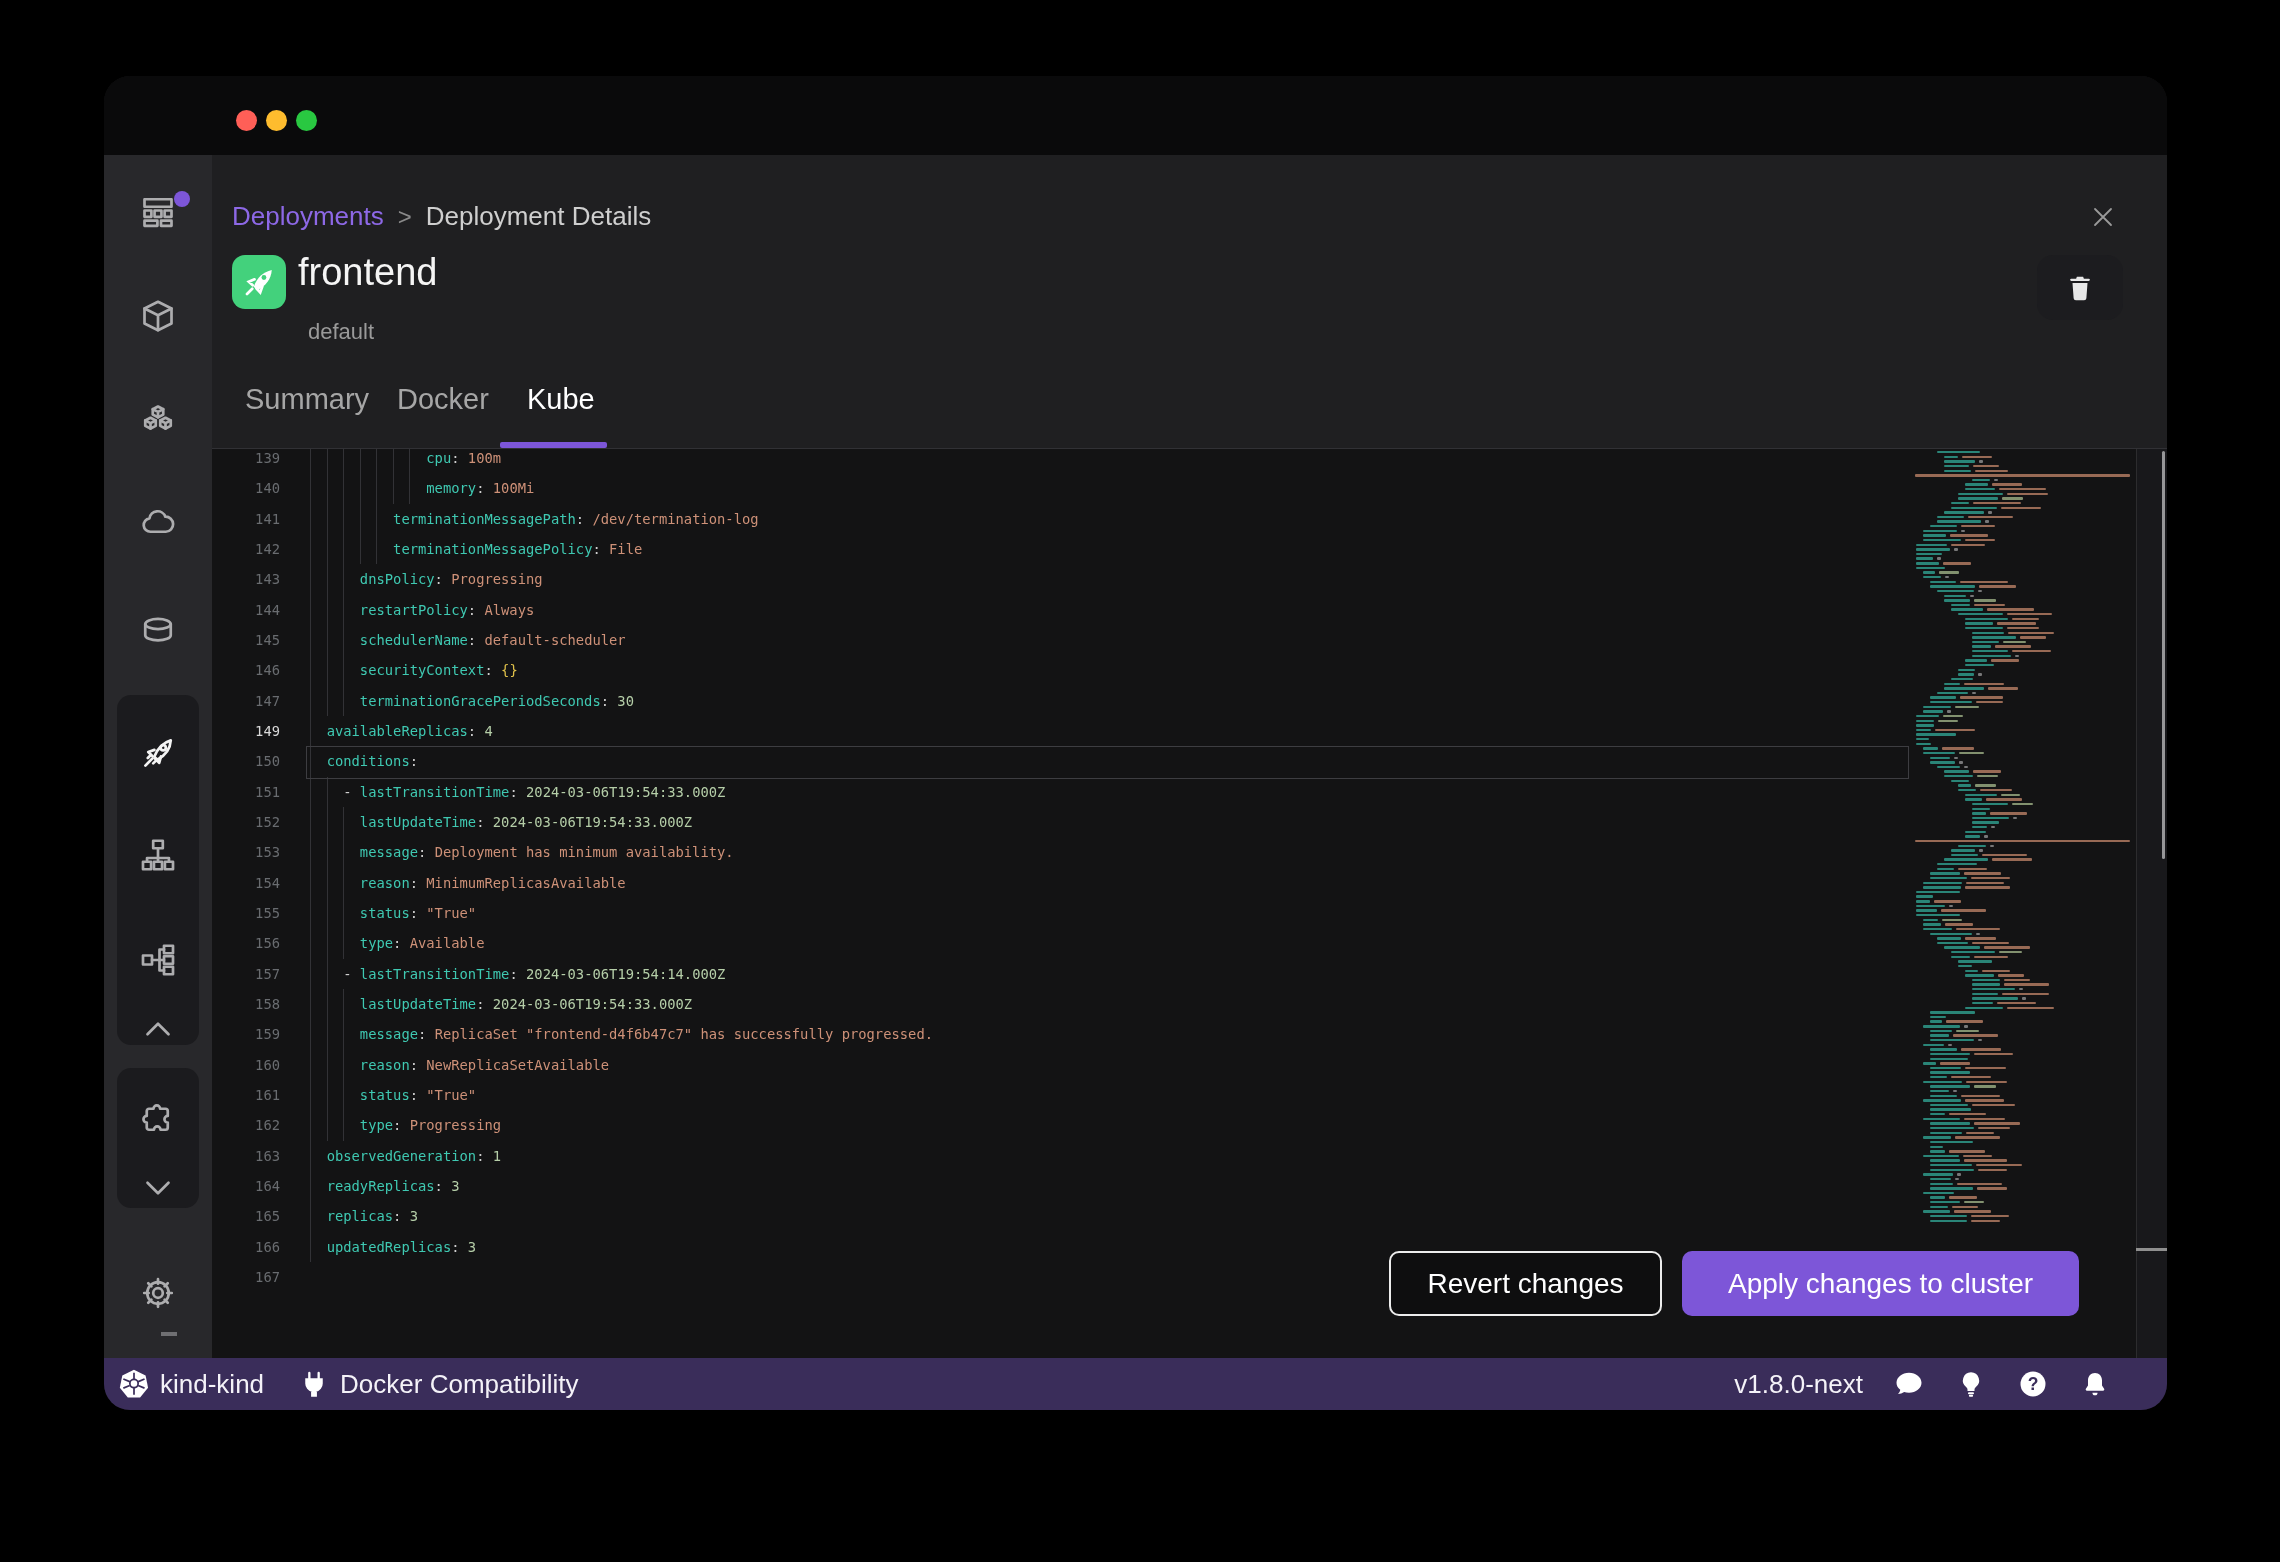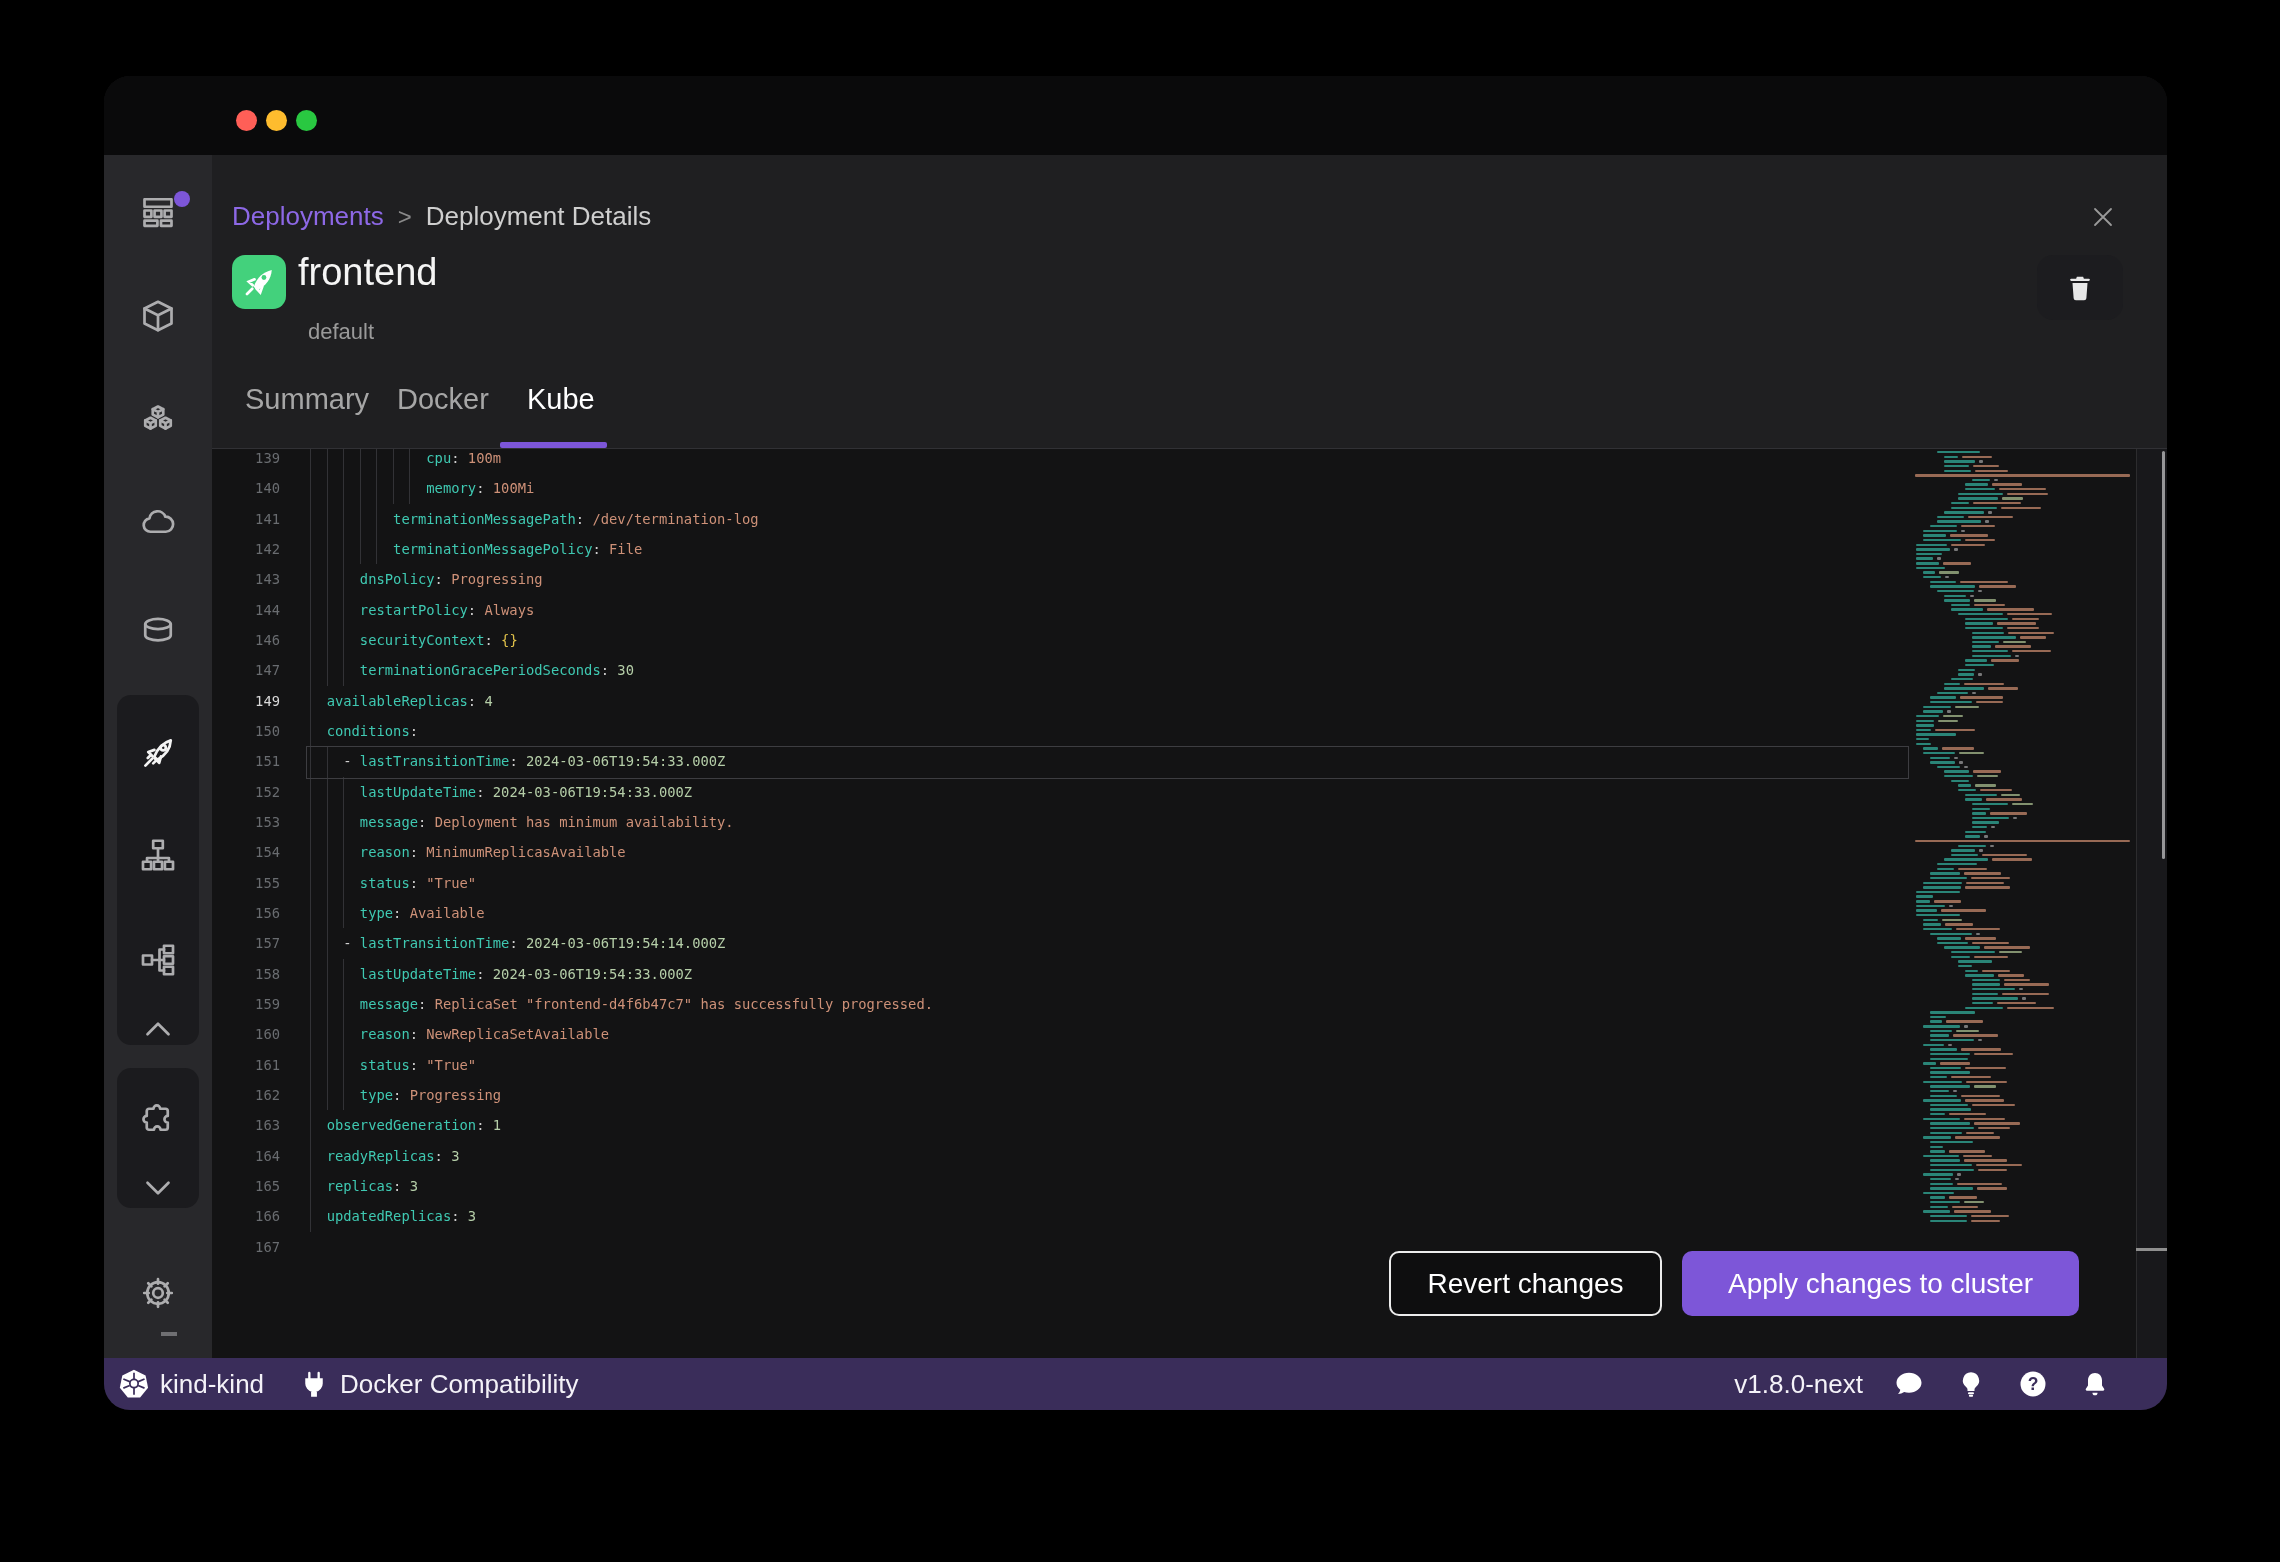--- a/index.html
+++ b/index.html
@@ -237,20 +237,21 @@
     </div>
 
     <div class="editor">
       <div class="lines" id="lines">
           <div class="code-line"><span class="lnum">139</span><span class="guide" style="left: 98px;"></span><span class="guide" style="left: 114.56px;"></span><span class="guide" style="left: 131.12px;"></span><span class="guide" style="left: 147.68px;"></span><span class="guide" style="left: 164.24px;"></span><span class="guide" style="left: 180.8px;"></span><span class="guide" style="left: 197.36px;"></span><span class="ltext"><span class="tk-p">              </span><span class="tk-k">cpu</span><span class="tk-p">: </span><span class="tk-s">100m</span></span></div>
           <div class="code-line"><span class="lnum">140</span><span class="guide" style="left: 98px;"></span><span class="guide" style="left: 114.56px;"></span><span class="guide" style="left: 131.12px;"></span><span class="guide" style="left: 147.68px;"></span><span class="guide" style="left: 164.24px;"></span><span class="guide" style="left: 180.8px;"></span><span class="guide" style="left: 197.36px;"></span><span class="ltext"><span class="tk-p">              </span><span class="tk-k">memory</span><span class="tk-p">: </span><span class="tk-s">100Mi</span></span></div>
           <div class="code-line"><span class="lnum">141</span><span class="guide" style="left: 98px;"></span><span class="guide" style="left: 114.56px;"></span><span class="guide" style="left: 131.12px;"></span><span class="guide" style="left: 147.68px;"></span><span class="guide" style="left: 164.24px;"></span><span class="ltext"><span class="tk-p">          </span><span class="tk-k">terminationMessagePath</span><span class="tk-p">: </span><span class="tk-s">/dev/termination-log</span></span></div>
           <div class="code-line"><span class="lnum">142</span><span class="guide" style="left: 98px;"></span><span class="guide" style="left: 114.56px;"></span><span class="guide" style="left: 131.12px;"></span><span class="guide" style="left: 147.68px;"></span><span class="guide" style="left: 164.24px;"></span><span class="ltext"><span class="tk-p">          </span><span class="tk-k">terminationMessagePolicy</span><span class="tk-p">: </span><span class="tk-s">File</span></span></div>
           <div class="code-line"><span class="lnum">143</span><span class="guide" style="left: 98px;"></span><span class="guide" style="left: 114.56px;"></span><span class="guide" style="left: 131.12px;"></span><span class="ltext"><span class="tk-p">      </span><span class="tk-k">dnsPolicy</span><span class="tk-p">: </span><span class="tk-s">Progressing</span></span></div>
           <div class="code-line"><span class="lnum">144</span><span class="guide" style="left: 98px;"></span><span class="guide" style="left: 114.56px;"></span><span class="guide" style="left: 131.12px;"></span><span class="ltext"><span class="tk-p">      </span><span class="tk-k">restartPolicy</span><span class="tk-p">: </span><span class="tk-s">Always</span></span></div>
+          <div class="code-line"><span class="lnum">145</span><span class="guide" style="left: 98px;"></span><span class="guide" style="left: 114.56px;"></span><span class="guide" style="left: 131.12px;"></span><span class="ltext"><span class="tk-p">      </span><span class="tk-k">schedulerName</span><span class="tk-p">: </span><span class="tk-s">default-scheduler</span></span></div>
           <div class="code-line"><span class="lnum">146</span><span class="guide" style="left: 98px;"></span><span class="guide" style="left: 114.56px;"></span><span class="guide" style="left: 131.12px;"></span><span class="ltext"><span class="tk-p">      </span><span class="tk-k">securityContext</span><span class="tk-p">: </span><span class="tk-b">{}</span></span></div>
           <div class="code-line"><span class="lnum">147</span><span class="guide" style="left: 98px;"></span><span class="guide" style="left: 114.56px;"></span><span class="guide" style="left: 131.12px;"></span><span class="ltext"><span class="tk-p">      </span><span class="tk-k">terminationGracePeriodSeconds</span><span class="tk-p">: </span><span class="tk-n">30</span></span></div>
           <div class="code-line"><span class="lnum cur">149</span><span class="guide" style="left: 98px;"></span><span class="ltext"><span class="tk-p">  </span><span class="tk-k">availableReplicas</span><span class="tk-p">: </span><span class="tk-n">4</span></span></div>
           <div class="code-line"><span class="lnum">150</span><span class="guide" style="left: 98px;"></span><span class="ltext"><span class="tk-p">  </span><span class="tk-k">conditions</span><span class="tk-p">:</span></span></div>
           <div class="code-line"><span class="lnum">151</span><span class="guide" style="left: 98px;"></span><span class="guide" style="left: 114.56px;"></span><span class="ltext"><span class="tk-p">    </span><span class="tk-p">- </span><span class="tk-k">lastTransitionTime</span><span class="tk-p">: </span><span class="tk-n">2024-03-06T19:54:33.000Z</span></span></div>
           <div class="code-line"><span class="lnum">152</span><span class="guide" style="left: 98px;"></span><span class="guide" style="left: 114.56px;"></span><span class="guide" style="left: 131.12px;"></span><span class="ltext"><span class="tk-p">      </span><span class="tk-k">lastUpdateTime</span><span class="tk-p">: </span><span class="tk-n">2024-03-06T19:54:33.000Z</span></span></div>
           <div class="code-line"><span class="lnum">153</span><span class="guide" style="left: 98px;"></span><span class="guide" style="left: 114.56px;"></span><span class="guide" style="left: 131.12px;"></span><span class="ltext"><span class="tk-p">      </span><span class="tk-k">message</span><span class="tk-p">: </span><span class="tk-s">Deployment has minimum availability.</span></span></div>
           <div class="code-line"><span class="lnum">154</span><span class="guide" style="left: 98px;"></span><span class="guide" style="left: 114.56px;"></span><span class="guide" style="left: 131.12px;"></span><span class="ltext"><span class="tk-p">      </span><span class="tk-k">reason</span><span class="tk-p">: </span><span class="tk-s">MinimumReplicasAvailable</span></span></div>
           <div class="code-line"><span class="lnum">155</span><span class="guide" style="left: 98px;"></span><span class="guide" style="left: 114.56px;"></span><span class="guide" style="left: 131.12px;"></span><span class="ltext"><span class="tk-p">      </span><span class="tk-k">status</span><span class="tk-p">: </span><span class="tk-s">"True"</span></span></div>
           <div class="code-line"><span class="lnum">156</span><span class="guide" style="left: 98px;"></span><span class="guide" style="left: 114.56px;"></span><span class="guide" style="left: 131.12px;"></span><span class="ltext"><span class="tk-p">      </span><span class="tk-k">type</span><span class="tk-p">: </span><span class="tk-s">Available</span></span></div>

